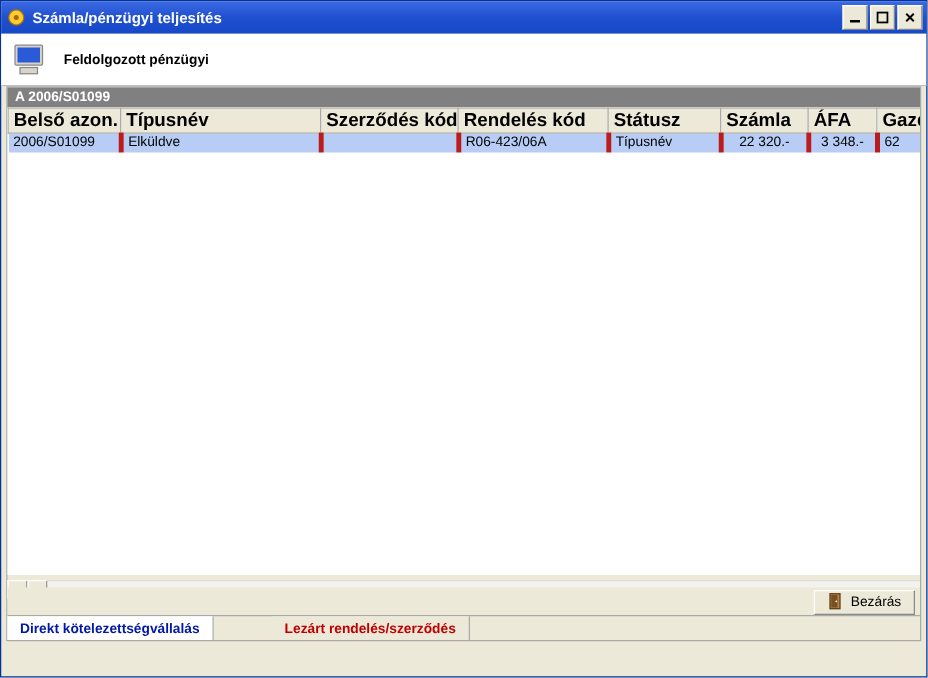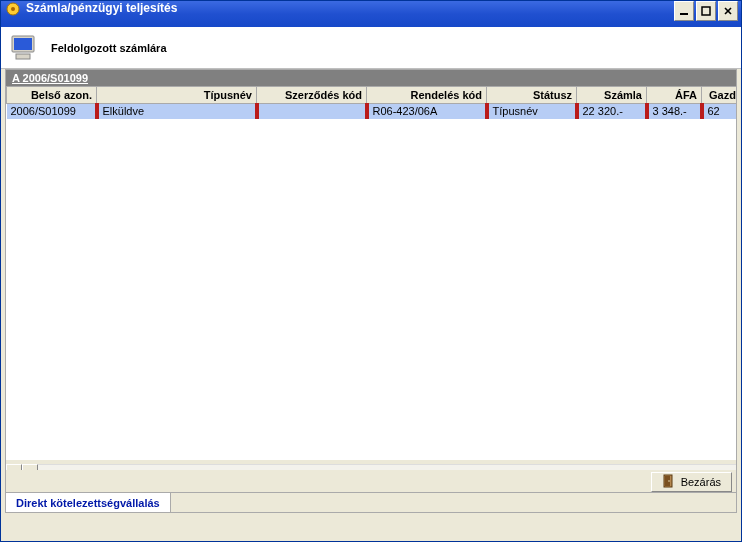--- a/index.html
+++ b/index.html
@@ -14,21 +14,21 @@
   height: 542px;
   border: 1px solid #003399;
   background: #ece9d8;
   position: relative;
 }
 .titlebar {
   height: 26px;
   background: linear-gradient(to bottom, #3b6ae2 0%, #2050d0 50%, #1648c8 100%);
   color: #fff;
   display: flex;
-  align-items: flex-start;
+  align-items: center;
   padding: 0 3px 0 4px;
   font-weight: bold;
   font-size: 12px;
 }
 .titlebar .icon-slot {
   width: 16px; height: 16px;
   margin-right: 5px;
   display: inline-flex; align-items: center; justify-content: center;
 }
 .titlebar .title-text { flex: 1; }
@@ -64,54 +64,53 @@
 }
 .listing-header {
   background: #808080;
   color: #fff;
   font-weight: bold;
   padding: 2px 6px;
   font-size: 11px;
   height: 16px;
   display: flex; align-items: center;
   gap: 18px;
-  text-decoration: underline;
 }
 .grid {
   background: #fff;
   position: absolute;
   top: 16px; left: 0; right: 0; bottom: 52px;
   overflow: hidden;
 }
 .grid table {
   width: 100%;
   border-collapse: collapse;
   table-layout: fixed;
 }
 .grid th {
   background: #ece9d8;
   border: 1px solid #aaa;
   font-weight: bold;
-  font-size: 11px;
+  font-size: 15px;
   padding: 1px 4px;
   height: 17px;
-  text-align: right;
+  text-align: left;
   white-space: nowrap;
   overflow: hidden;
 }
 .grid td {
   border-right: 4px solid #b91c1c;
   font-size: 11px;
   padding: 0 4px;
   height: 15px;
   white-space: nowrap;
   overflow: hidden;
 }
 .grid tr.selected td { background: #b7cdf5; }
-.num { text-align: left; }
+.num { text-align: center; }
 .lft { text-align: left; }
 
 .hscroll {
   position: absolute;
   left: 0; right: 0; bottom: 32px;
   height: 16px;
   background: #ece9d8;
   display: flex; align-items: center;
 }
 .scroll-btn {
@@ -197,21 +196,21 @@
   </div>
 
   <div class="header-panel">
     <span class="monitor-icon">
       <svg width="32" height="28" viewBox="0 0 32 28">
         <rect x="3" y="2" width="22" height="16" rx="1" fill="#d8d4c8" stroke="#888"></rect>
         <rect x="5" y="4" width="18" height="12" fill="#2a5ad8"></rect>
         <rect x="7" y="20" width="14" height="5" fill="#d8d4c8" stroke="#888"></rect>
       </svg>
     </span>
-    <span class="header-title">Feldolgozott számlára</span>
+    <span class="header-title">Feldolgozott pénzügyi</span>
   </div>
 
   <div class="main-area">
     <div class="listing-header">
       <span>A 2006/S01099</span>
     </div>
 
     <div class="grid">
       <table>
         <colgroup>
@@ -267,16 +266,19 @@
             </svg>
         </span>
         <span>Bezárás</span>
       </button>
     </div>
 
     <div class="tabs">
       <div class="tab active blue">
         <span>Direkt kötelezettségvállalás</span>
       </div>
+      <div class="tab red">
+        <span>Lezárt rendelés/szerződés</span>
+      </div>
     </div>
   </div>
 
 </div>
 
 </body></html>

